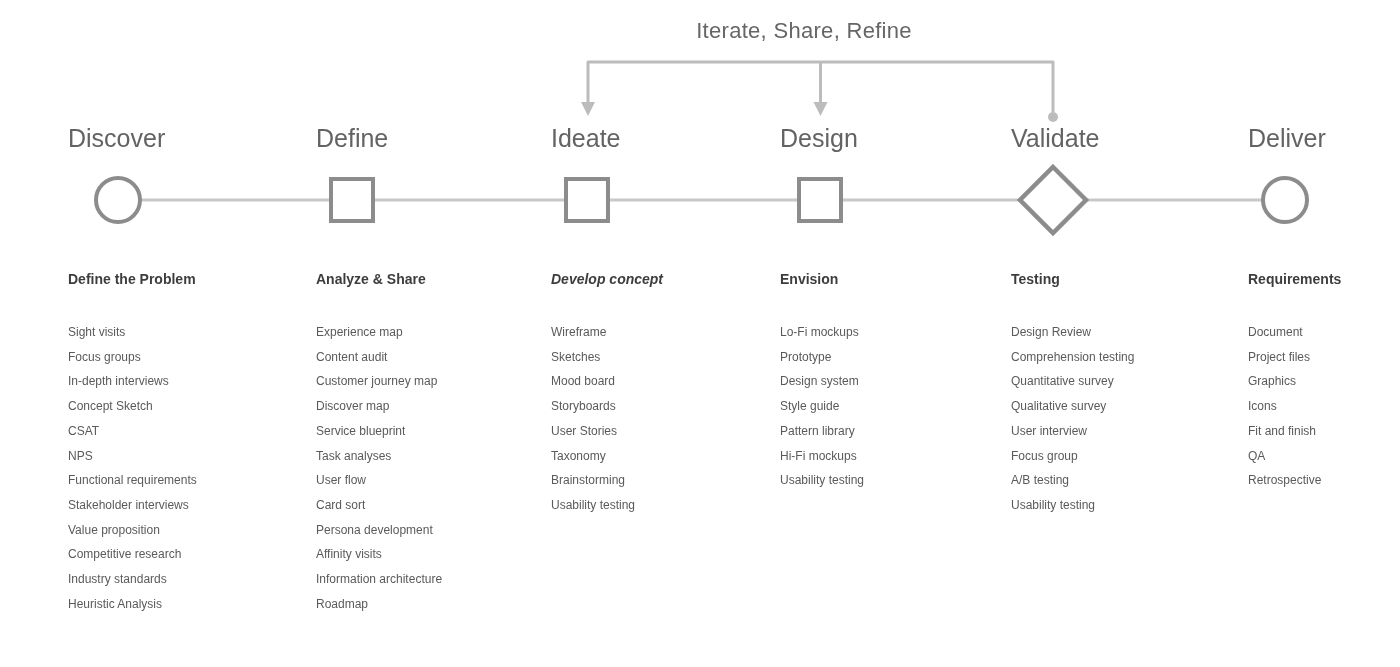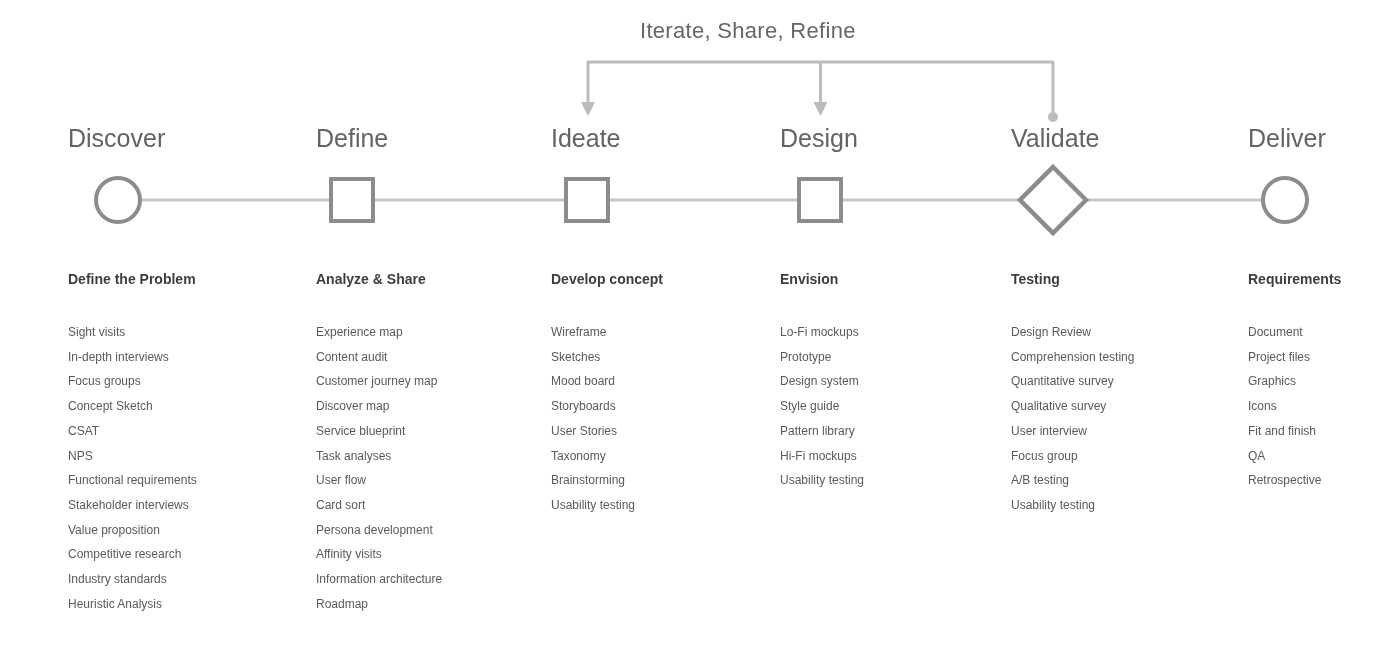--- a/index.html
+++ b/index.html
@@ -12,23 +12,23 @@
     background: #ffffff;
     overflow: hidden;
   }
   .gfx {
     position: absolute;
     left: 0; top: 0;
     width: 1400px; height: 667px;
   }
   .loop-label {
     position: absolute;
-    left: 640px; top: 18px;
+    left: 624px; top: 18px;
     width: 360px;
-    text-align: left;
+    text-align: center;
     font-size: 22px;
     color: #666666;
     letter-spacing: 0.3px;
   }
   .phase-col {
     position: absolute;
     top: 0;
     width: 250px;
   }
   .phase-label {
@@ -80,22 +80,22 @@
     <circle cx="1285" cy="200" r="22" fill="#ffffff" stroke-width="4" stroke="#8c8c8c"></circle>
   </svg>
 
   <div class="loop-label" style="color: rgb(102, 102, 102);">Iterate, Share, Refine</div>
 
   <div class="phase-col" style="left:68px;">
     <div class="phase-label">Discover</div>
     <div class="col-heading" style="color: rgb(61, 61, 61);">Define the Problem</div>
     <div class="col-list" style="color: rgb(90, 90, 90);">
         <div>Sight visits</div>
+        <div>Focus groups</div>
         <div>In-depth interviews</div>
-        <div>Focus groups</div>
         <div>Concept Sketch</div>
         <div>CSAT</div>
         <div>NPS</div>
         <div>Functional requirements</div>
         <div>Stakeholder interviews</div>
         <div>Value proposition</div>
         <div>Competitive research</div>
         <div>Industry standards</div>
         <div>Heuristic Analysis</div>
       </div>
@@ -115,21 +115,21 @@
         <div>Card sort</div>
         <div>Persona development</div>
         <div>Affinity visits</div>
         <div>Information architecture</div>
         <div>Roadmap</div>
       </div>
   </div>
 
   <div class="phase-col" style="left:551px;">
     <div class="phase-label">Ideate</div>
-    <div class="col-heading" style="color: rgb(61, 61, 61);">Develop concept</div>
+    <div class="col-heading" style="color: rgb(61, 61, 61); font-style: italic;">Develop concept</div>
     <div class="col-list" style="color: rgb(90, 90, 90);">
         <div>Wireframe</div>
         <div>Sketches</div>
         <div>Mood board</div>
         <div>Storyboards</div>
         <div>User Stories</div>
         <div>Taxonomy</div>
         <div>Brainstorming</div>
         <div>Usability testing</div>
       </div>

